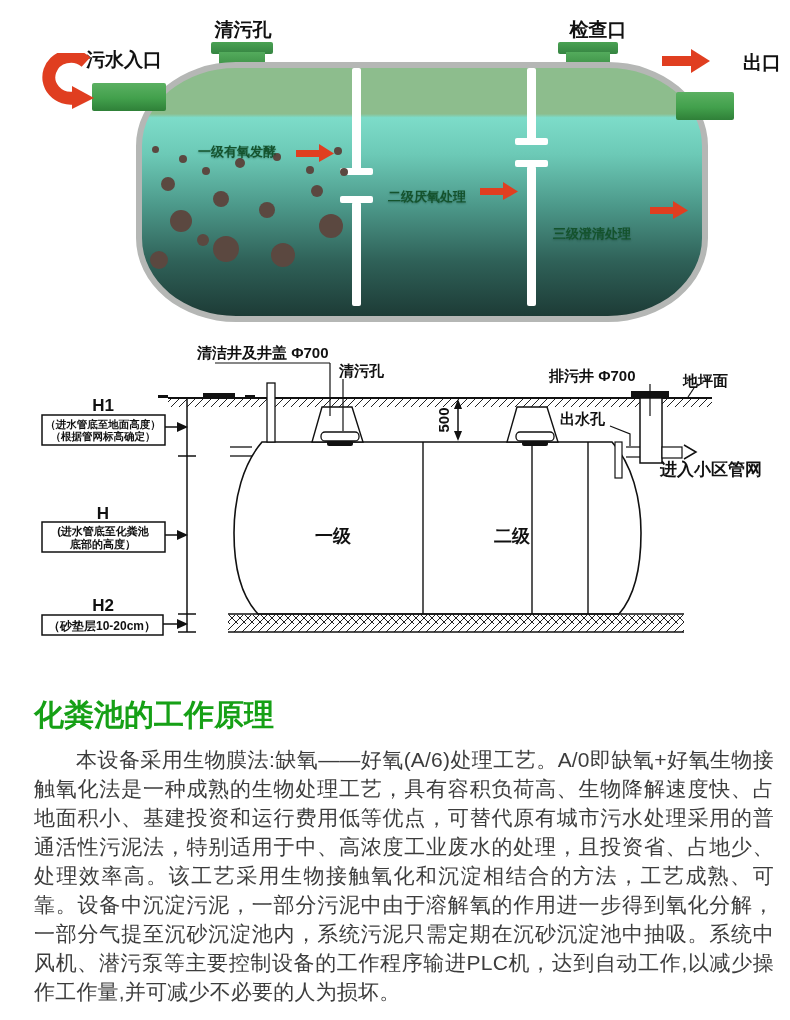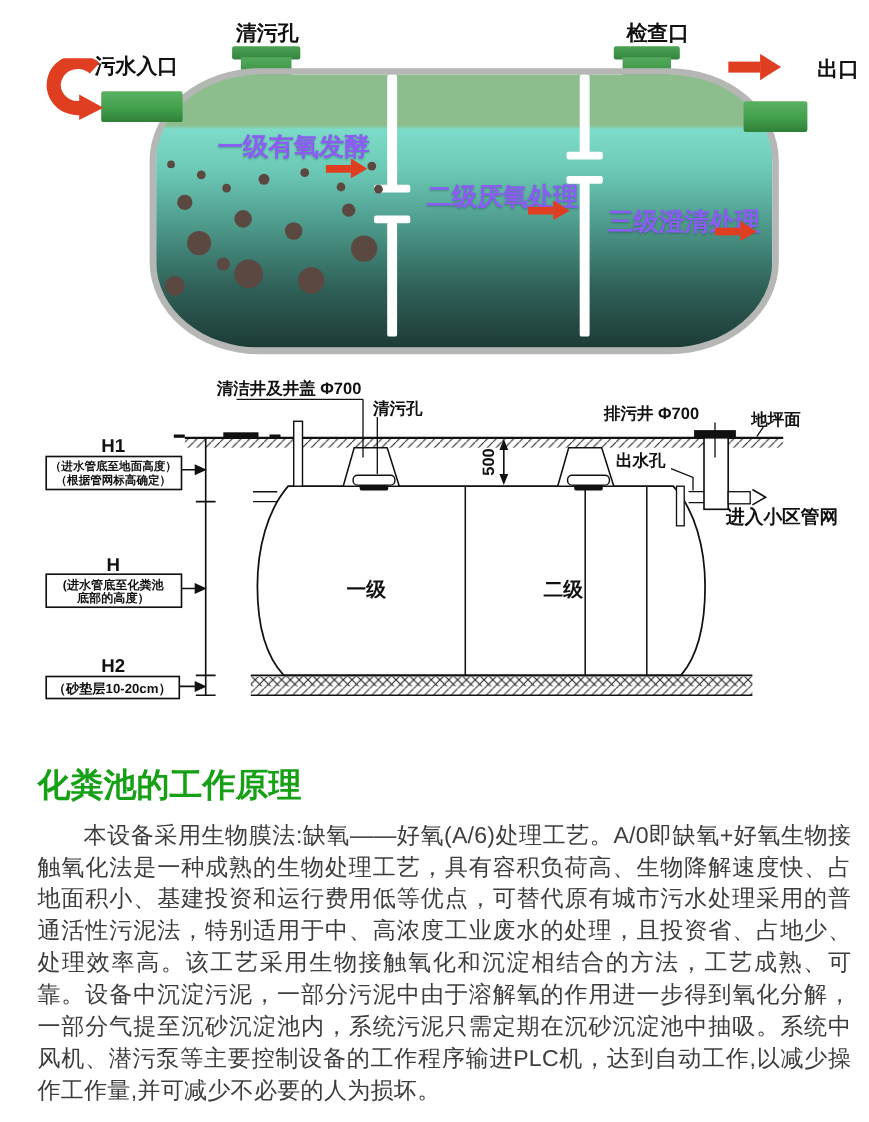--- a/index.html
+++ b/index.html
@@ -11,21 +11,21 @@
   .illustration{position:absolute;left:0;top:0;width:790px;height:336px;}
   .tank{
     position:absolute;left:136px;top:62px;width:560px;height:248px;
     border:6px solid #b5b7b5;border-radius:100px/84px;z-index:2;
     background:linear-gradient(180deg,#8dbd8d 0%,#8dbd8d 18.5%,#7ddcc9 20%,#6cc9b6 35%,#4d9a8b 55%,#2f6158 78%,#1d3b36 100%);
   }
   .stub-cap{position:absolute;height:12px;background:linear-gradient(180deg,#4aa253,#358441);border-radius:2px;z-index:1;}
   .stub-body{position:absolute;height:24px;background:linear-gradient(180deg,#53ab5c,#2f8038);z-index:1;}
   .pipe{position:absolute;height:28px;background:linear-gradient(180deg,#5bb062 0%,#42a04c 55%,#2f8038 100%);border-radius:2px;z-index:3;}
   .toplabel{position:absolute;color:#111;font-weight:bold;font-size:19px;text-align:center;z-index:4;white-space:nowrap;}
-  .stage{position:absolute;color:#8b5cf6;font-weight:bold;font-size:23px;z-index:4;white-space:nowrap;text-shadow:0 1px 2px rgba(0,40,30,.35);}
+  .stage{position:absolute;color:#14532d;font-weight:bold;font-size:13px;z-index:4;white-space:nowrap;text-shadow:0 1px 2px rgba(0,40,30,.35);margin-top:25px;}
   .divider{position:absolute;background:#fff;z-index:3;border-radius:2px;}
   .bubble{position:absolute;background:#5b4840;border-radius:50%;z-index:3;}
   .arrow-svg{position:absolute;z-index:5;}
   
   .tech{position:absolute;left:0;top:330px;width:790px;height:345px;}
   
   .content{position:absolute;left:16px;top:675px;width:776px;padding:0;}
   .content h1{
     margin:22px 18px 12px 18px;font-size:30px;line-height:36px;font-weight:bold;color:#16a016;
   }
@@ -81,21 +81,21 @@
         <div class="bubble" style="left: 197px; top: 234px; width: 12px; height: 12px;"></div>
       </div>
 
     <div class="toplabel" style="left:86px;top:47px;">污水入口</div>
     <div class="toplabel" style="left:213px;top:17px;width:60px;">清污孔</div>
     <div class="toplabel" style="left:566px;top:17px;width:64px;">检查口</div>
     <div class="toplabel" style="left:712px;top:50px;margin-left:31px;">出口</div>
 
     <div class="stage" style="left:198px;top:118px;">一级有氧发酵</div>
     <div class="stage" style="left:388px;top:163px;text-align:right;">二级厌氧处理</div>
-    <div class="stage" style="left:553px;top:186px;text-align:center;">三级澄清处理</div>
+    <div class="stage" style="left:553px;top:200px;text-align:center;">三级澄清处理</div>
 
     <svg class="arrow-svg" style="left:30px;top:53px;" width="66" height="58" viewBox="0 0 66 58">
       <path d="M56,9 A22,21 0 1 0 44,45" fill="none" stroke="#e03e20" stroke-width="13"></path>
       <polygon points="42,33 64,45 42,56" fill="#e03e20"></polygon>
     </svg>
     <svg class="arrow-svg" style="left:662px;top:49px;" width="48" height="24" viewBox="0 0 48 24">
       <rect x="0" y="7" width="29" height="10" fill="#e03e20"></rect>
       <polygon points="29,0 48,12 29,24" fill="#e03e20"></polygon>
     </svg>
     <svg class="arrow-svg" style="left:296px;top:144px;" width="38" height="18" viewBox="0 0 38 18">

